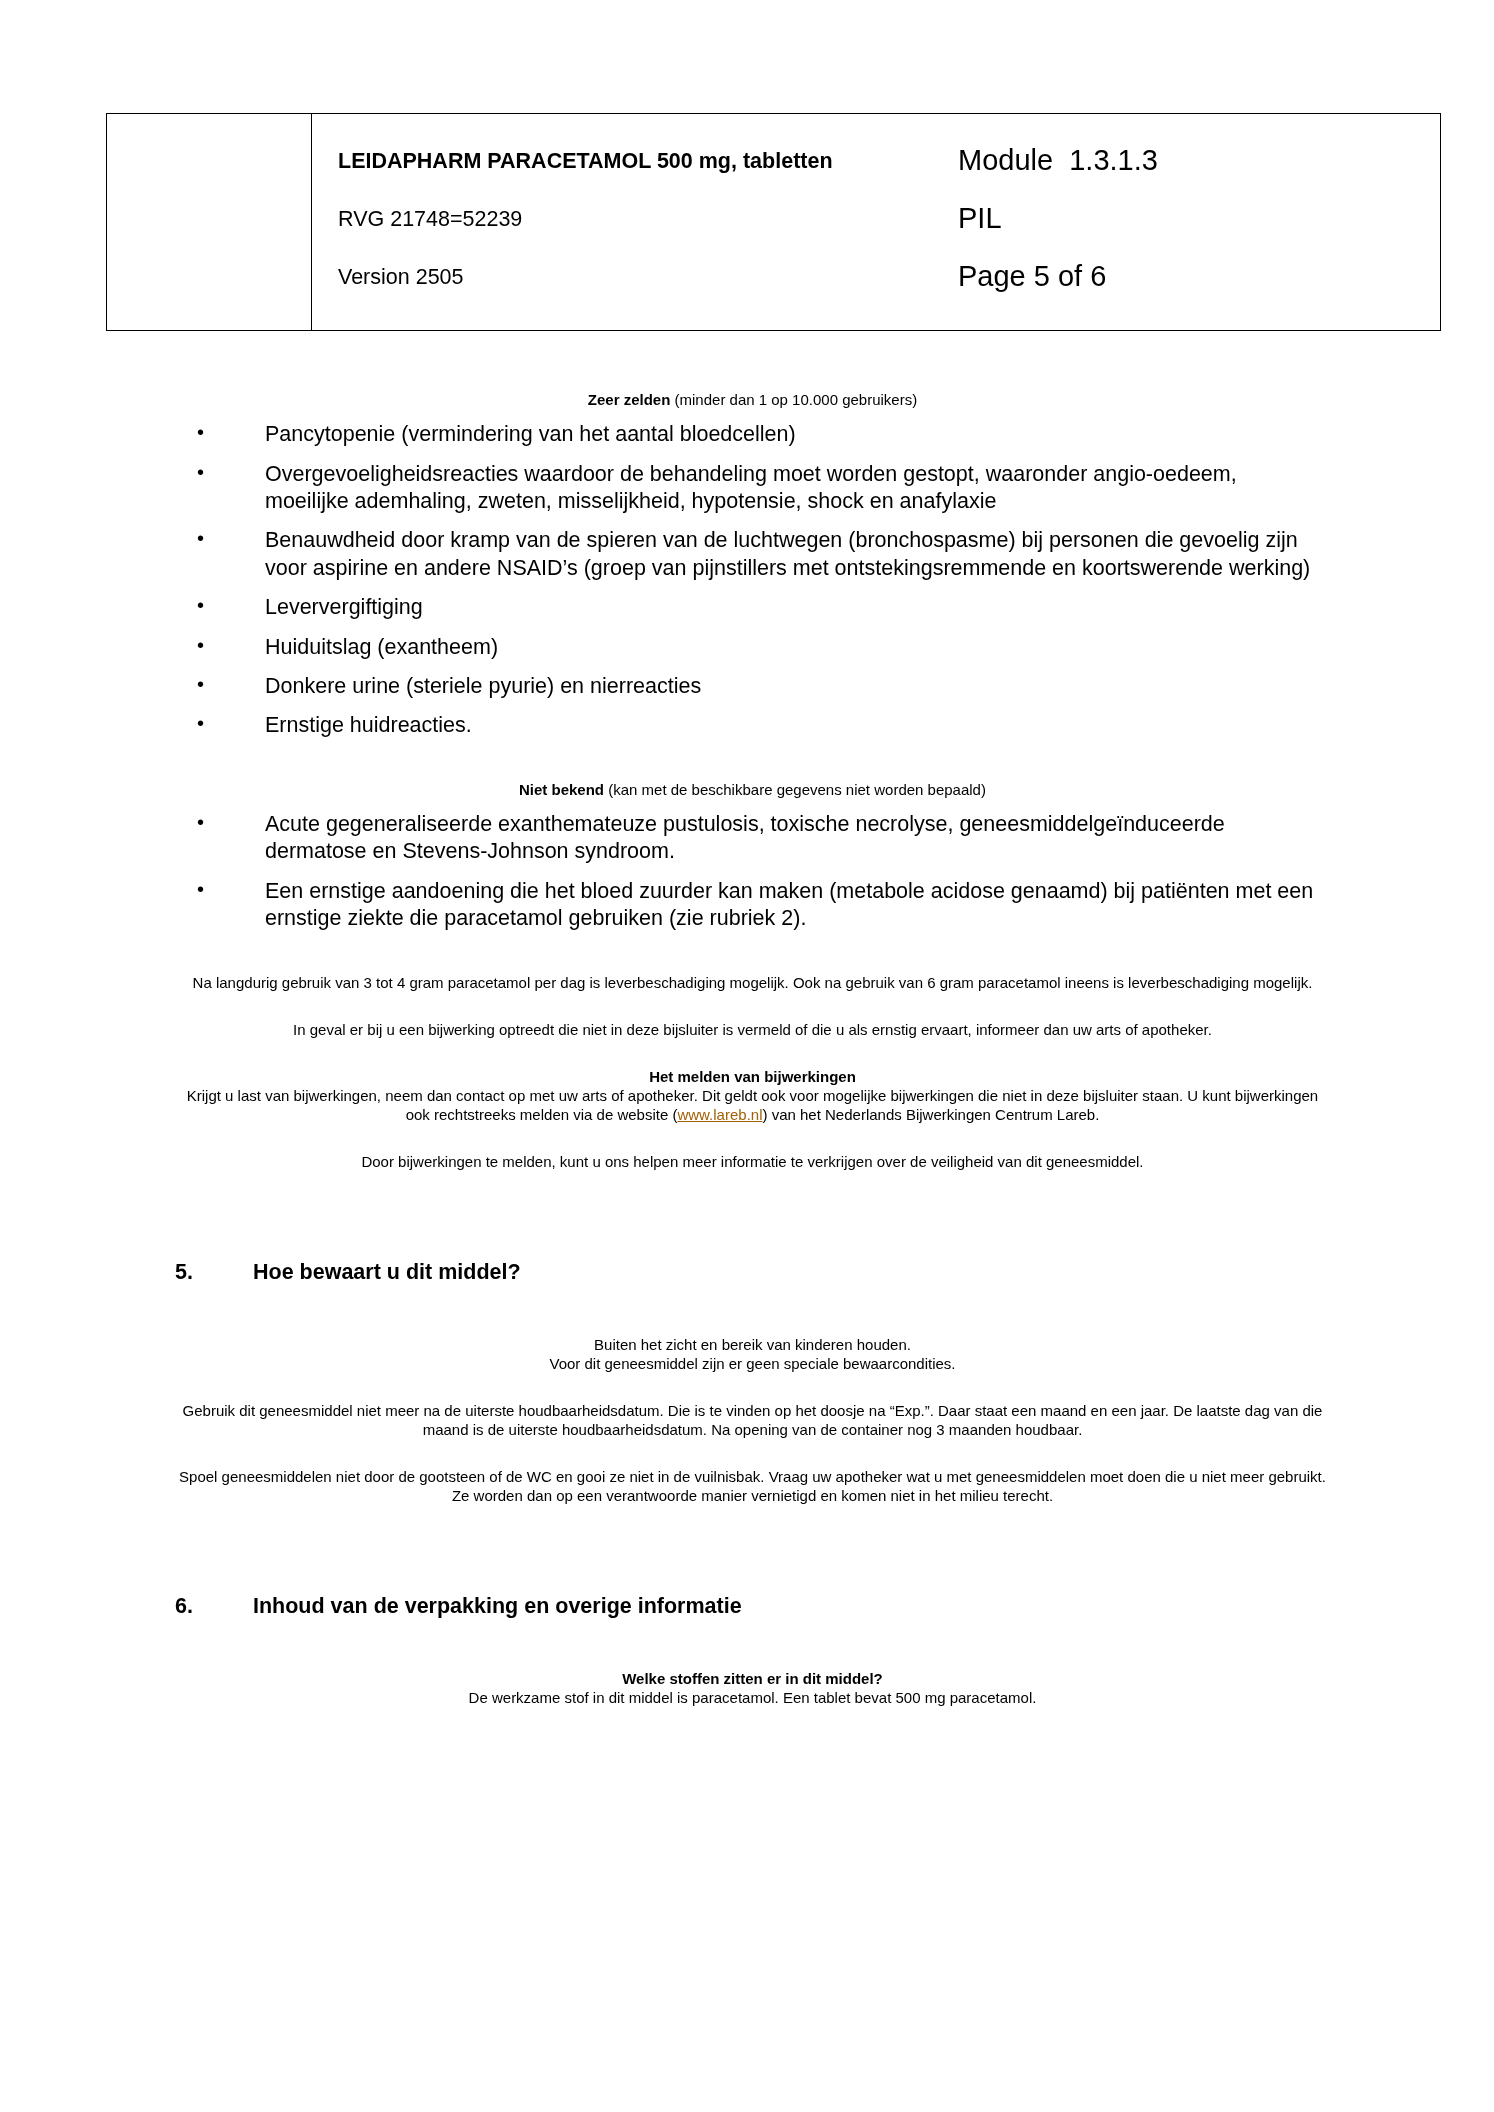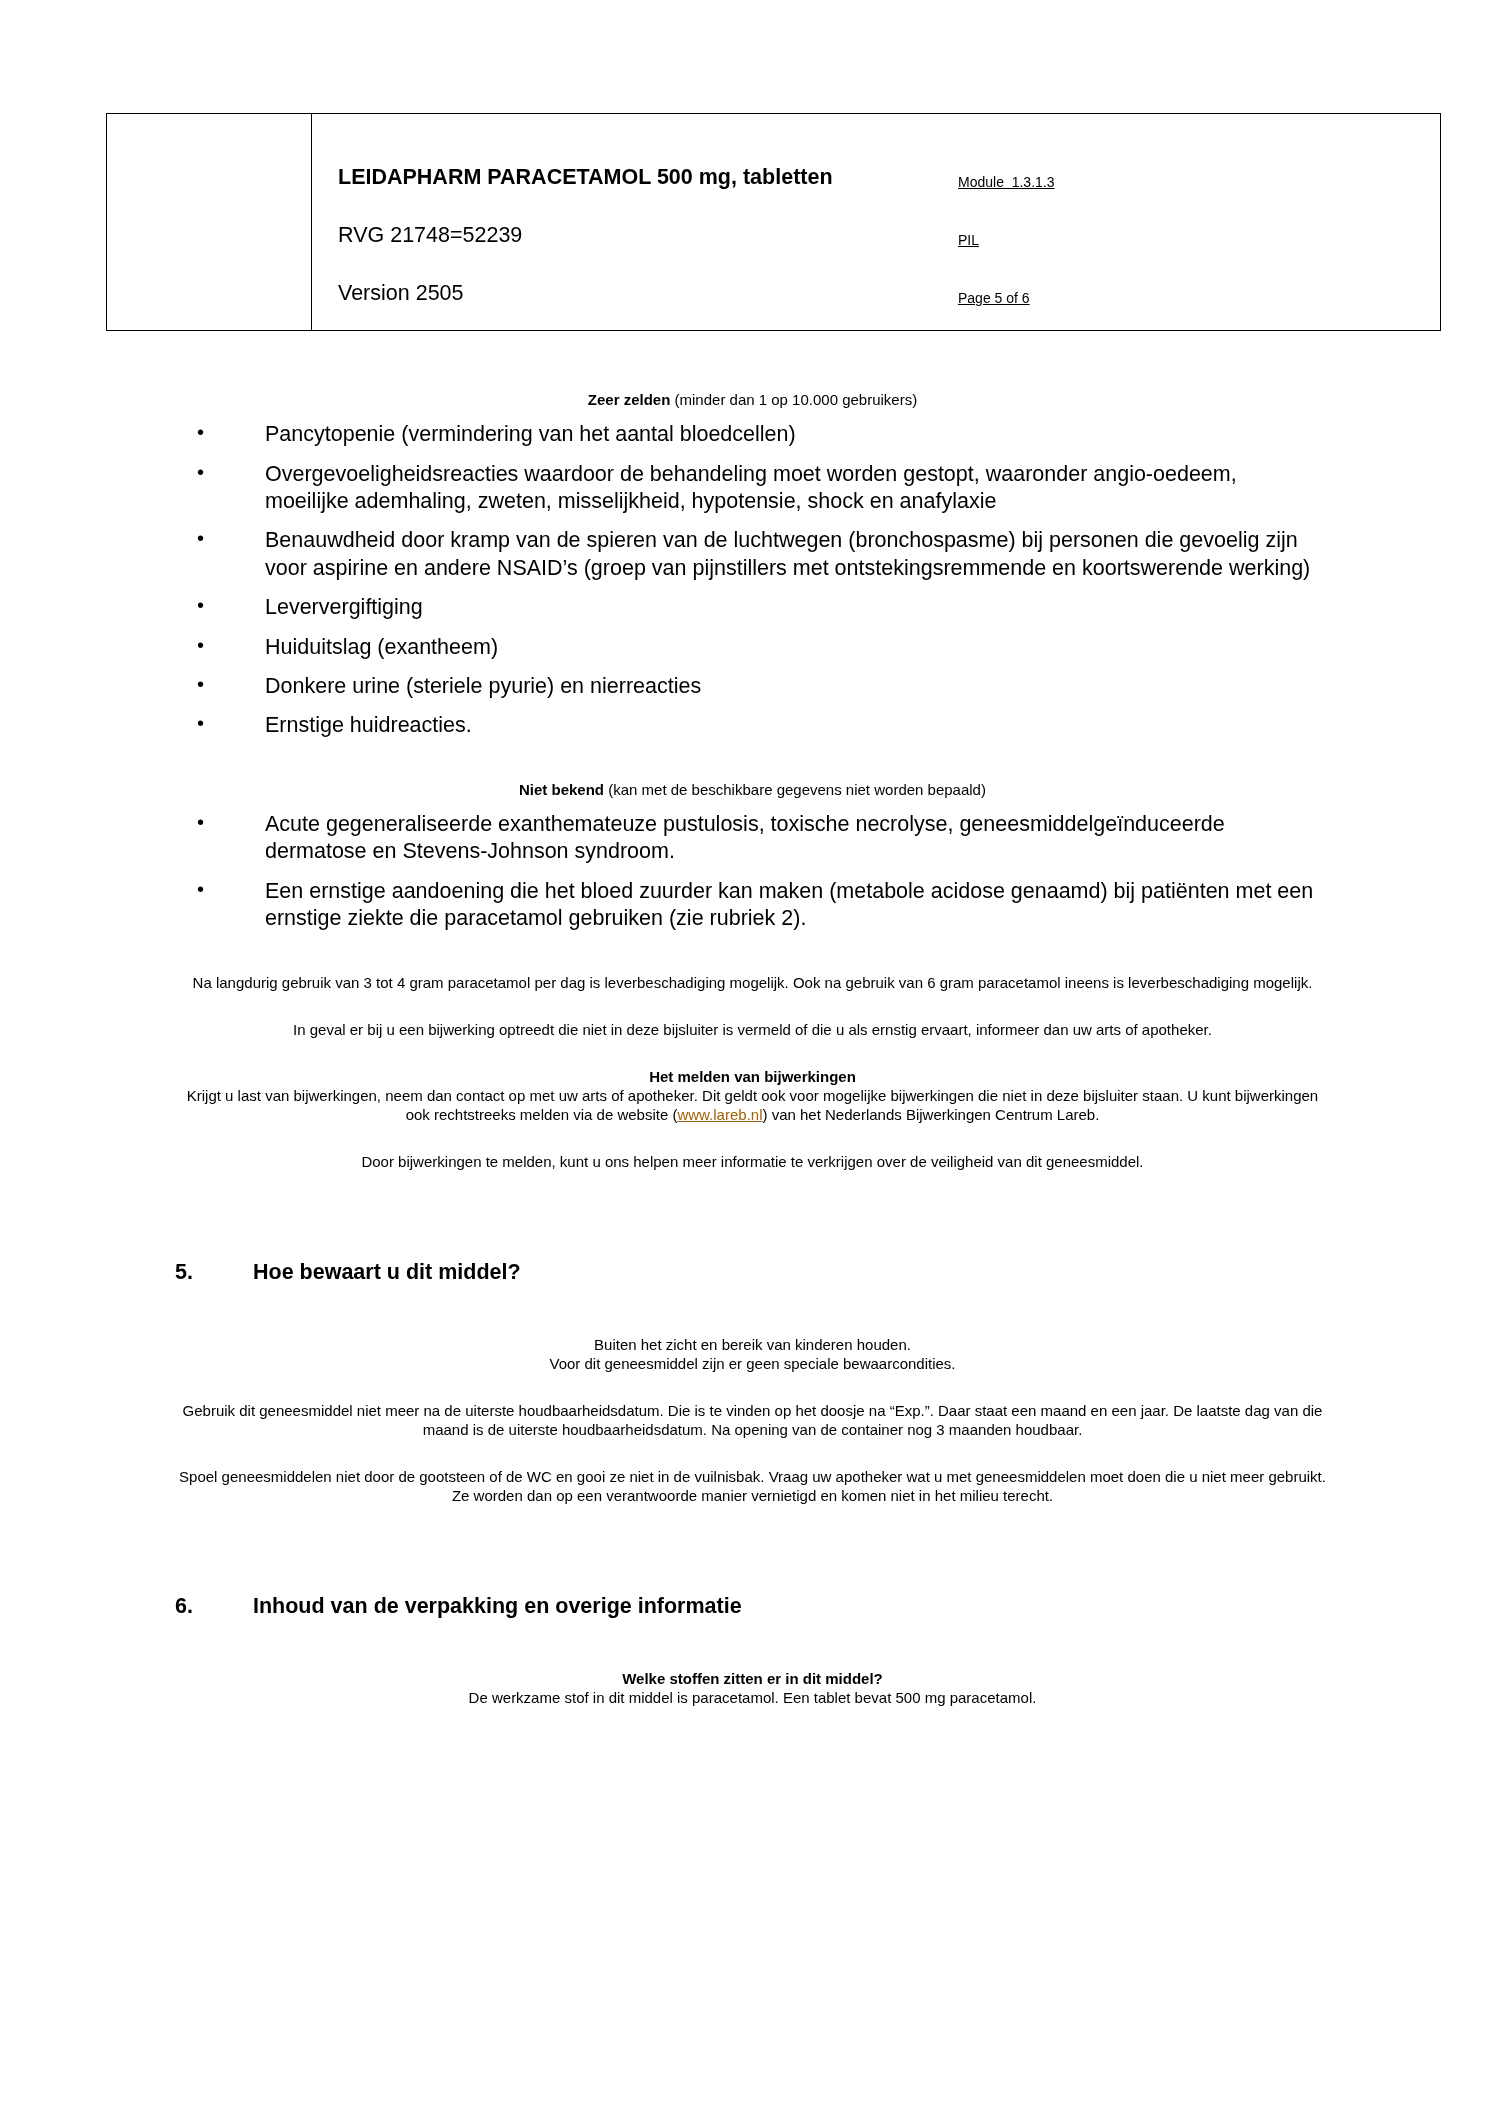--- a/index.html
+++ b/index.html
@@ -41,36 +41,35 @@
   .hdr-logo-cell {
     width: 204px;
     height: 216px;
   }
   .hdr-main-cell {
     width: 1102px;
     padding: 18px 0 16px 26px !important;
   }
   .hdr-row {
     display: flex;
-    align-items: flex-end;
+    align-items: center;
     height: 58px;
   }
   .hdr-left {
     width: 620px;
     font-size: 21.5px;
     line-height: 1.15;
   }
   .hdr-left.bold {
     font-weight: bold;
   }
   .hdr-right {
-    font-size: 14px;
+    font-size: 29px;
     line-height: 1.15;
     white-space: pre;
-    text-decoration: underline;
   }
 
   
   .body {
     position: absolute;
     left: 175px;
     top: 390px;
     width: 1155px;
   }
 

